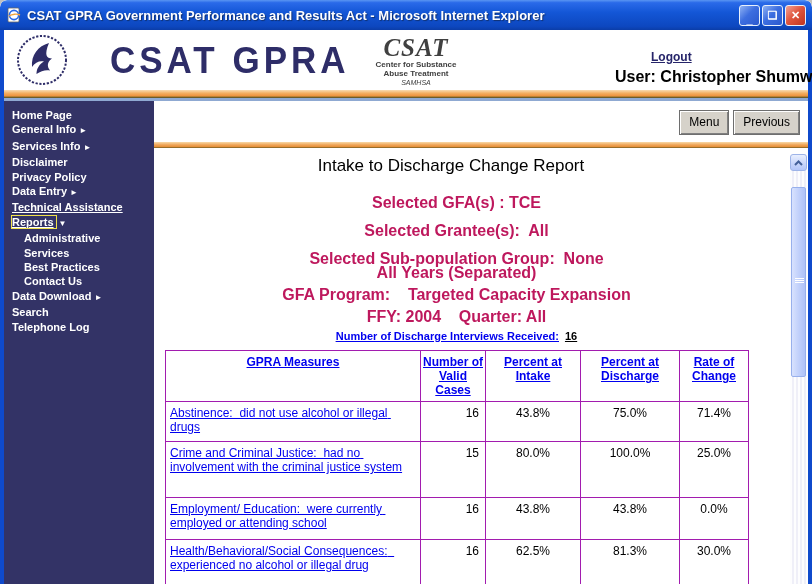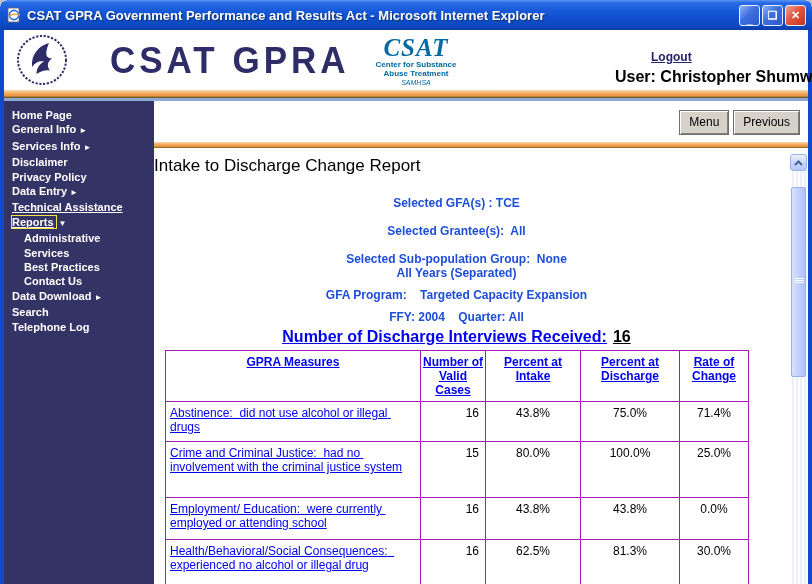--- a/index.html
+++ b/index.html
@@ -26,21 +26,21 @@
   .frame { flex:1; border-left:4px solid #0F4ACC; border-right:4px solid #0F4ACC;
            border-bottom:5px solid #0F4ACC; display:flex; flex-direction:column; background:#fff; }
 
   
   .banner { height:60px; flex:0 0 60px; background:#fff; display:flex; align-items:center; position:relative; }
   .hhs-logo { margin-left:12px; width:52px; height:52px; }
   .brand { font-size:35px; font-weight:bold; color:#2E2D68; letter-spacing:4px; margin-left:42px;
            transform:scaleY(1.05); white-space:nowrap; }
   .tagline { font-family:"DejaVu Serif", serif; font-style:italic; font-weight:bold; font-size:16px;
              color:#2E2D68; margin-left:14px; margin-top:10px; white-space:nowrap; }
-  .csat-logo { text-align:center; color:#0369a1; margin-left:26px; line-height:1; }
+  .csat-logo { text-align:center; color:#404040; margin-left:26px; line-height:1; }
   .csat-logo .big { font-family:"Liberation Serif", serif; font-style:italic; font-weight:bold; font-size:25px; letter-spacing:1px; }
   .csat-logo .small { font-size:8px; font-weight:bold; margin-top:1px; }
   .csat-logo .tiny { font-size:7px; font-style:italic; margin-top:1px; }
   .banner-right { position:absolute; right:8px; top:17px; width:185px; text-align:left; }
   .logout { color:#26256A; font-weight:bold; font-size:12px; text-decoration:underline; display:inline-block; margin-left:36px; cursor:pointer; }
   .user { color:#000; font-weight:bold; font-size:16px; margin-top:3px; white-space:nowrap; }
 
   .goldbar-top { height:8px; flex:0 0 8px;
     background:linear-gradient(180deg,#F8DCB4 0%,#F2AE62 40%,#EE9440 72%,#8A6E28 90%,#3C3C2C 100%); }
   .grayline { height:3px; flex:0 0 3px; background:#8FA9D2; }
@@ -58,26 +58,26 @@
   .toolbar { height:41px; flex:0 0 41px; display:flex; justify-content:flex-end; align-items:flex-start;
              padding:9px 8px 0 0; gap:4px; }
   .win-btn { background:#D6D2CA; border:1px solid #6E6E6E; box-shadow:inset 1px 1px 0 #FFFFFF, inset -1px -1px 0 #808080;
              font-size:12px; color:#000; padding:4px 9px 5px 9px; cursor:pointer; font-family:"Liberation Sans",sans-serif; }
   .hr-gold { height:6px; flex:0 0 6px;
     background:linear-gradient(180deg,#F8D9A8 0%,#F0A85C 45%,#E8923C 75%,#6E5A20 100%); }
 
   .content-row { flex:1; display:flex; overflow:hidden; }
   .content { flex:1; overflow:hidden; position:relative; }
 
-  .report-title { font-size:17px; color:#000; margin-top:8px; width:594px; }
+  .report-title { font-size:17px; color:#000; text-align:center; margin-top:8px; width:594px; }
   .params { width:583px; margin-left:11px; text-align:center; }
-  .pline { font-size:12px; font-weight:bold; color:#1d4ed8; white-space:pre; line-height:14px; }
+  .pline { font-size:16px; font-weight:bold; color:#be185d; white-space:pre; line-height:14px; }
   .pline.m1{margin-top:20px}.pline.m2{margin-top:14px}.pline.m3{margin-top:14px}
   .pline.m4{}.pline.m5{margin-top:8px}.pline.m6{margin-top:8px}
-  .intline { margin-top:5px; font-size:16px; font-weight:bold; line-height:15px;text-decoration:underline; }
+  .intline { margin-top:5px; font-size:11px; font-weight:bold; line-height:15px;text-decoration:underline; }
   .intline .link { color:#0000EE; text-decoration:underline; cursor:pointer; white-space:pre; }
   .intline .val { color:#000; margin-left:6px; }
 
   table.report { border-collapse:collapse; table-layout:fixed; width:583px; margin:6px 0 0 11px; }
   table.report th, table.report td { border:1px solid #a21caf; vertical-align:top; font-size:12px; }
   table.report th { font-weight:bold; color:#0000EE; text-decoration:underline; text-align:center;
                     padding:4px 2px; height:50px; }
   td.measure { padding:4px 4px; }
   td.measure span { color:#0000EE; text-decoration:underline; white-space:pre-wrap; cursor:pointer; line-height:14px; }
   td.num { text-align:right; padding:4px 6px; }

